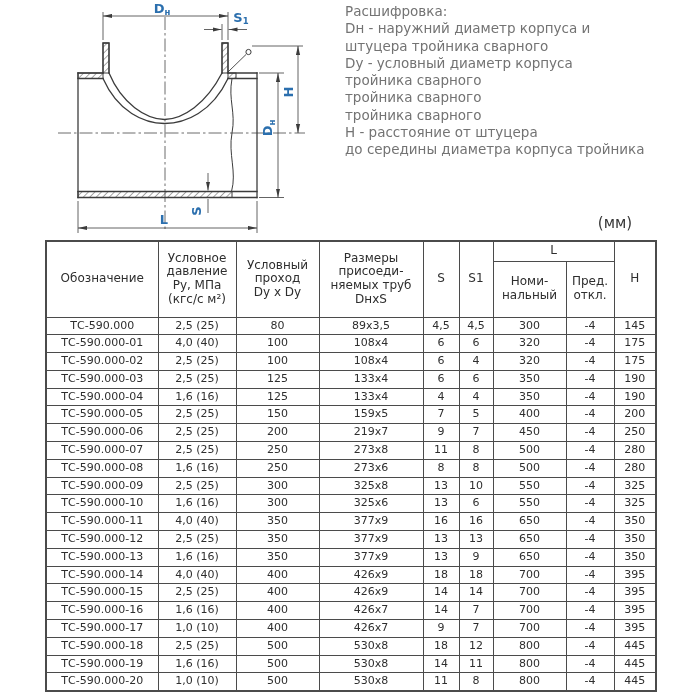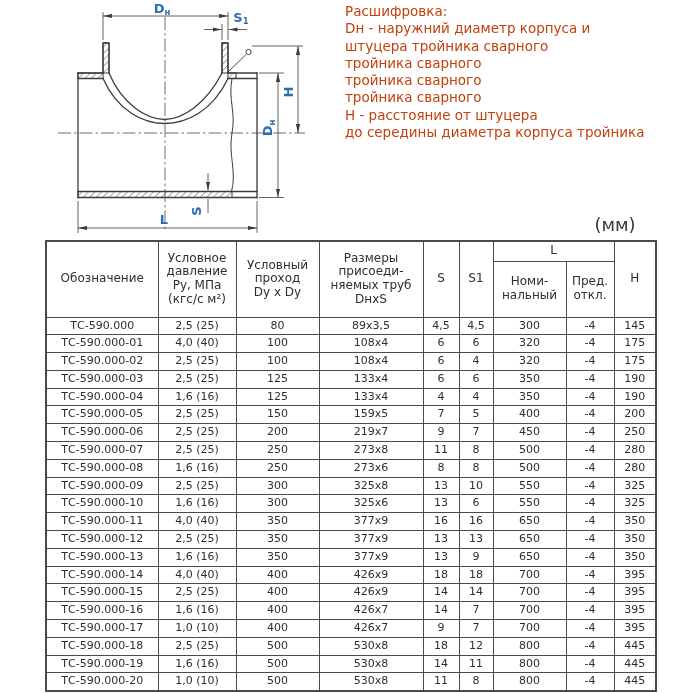--- a/index.html
+++ b/index.html
@@ -12,25 +12,25 @@
   
   .diagram{position:absolute;left:0;top:0;}
   .diagram text{
     font-family:"DejaVu Sans","Liberation Sans",sans-serif;
     font-size:13px;font-weight:bold;
   }
   .diagram .sub{font-size:8.5px;}
   
   .legend{
     position:absolute;left:345px;top:3px;width:352px;
-    font-size:13.5px;line-height:17.3px;color:#c2410c;font-weight:500;
+    font-size:13.5px;line-height:17.3px;color:#737373;font-weight:500;
   }
   .units-note{
     position:absolute;left:580px;top:214px;width:70px;text-align:center;
-    font-size:18px;color:#383838;font-weight:500;
+    font-size:15px;color:#383838;font-weight:500;
   }
   
   .spec-table{
     position:absolute;left:45px;top:240px;width:610px;
     border-collapse:collapse;table-layout:fixed;
     border:2px solid #4b4b4b;color:#2e2e2e;
   }
   .spec-table th,.spec-table td{
     border:1px solid #4b4b4b;text-align:center;vertical-align:middle;padding:0;
   }
@@ -107,20 +107,21 @@
   <text x="272" y="128" text-anchor="middle" transform="rotate(-90 272 128)" fill="#2b6fae"><tspan>D</tspan><tspan class="sub" dy="2.5">н</tspan></text>
   <text x="201" y="211" text-anchor="middle" transform="rotate(-90 201 211)" fill="#2b6fae">S</text>
   <text x="164" y="224" text-anchor="middle" fill="#2b6fae">L</text>
 </svg>
 
 <div class="legend">
 
 <div class="legend-line">Расшифровка:</div>
     <div class="legend-line">Dн - наружний диаметр корпуса и</div>
     <div class="legend-line">штуцера тройника сварного</div>
+    <div class="legend-line">Dу - условный диаметр корпуса</div>
     <div class="legend-line">тройника сварного</div>
     <div class="legend-line">тройника сварного</div>
     <div class="legend-line">тройника сварного</div>
     <div class="legend-line">H - расстояние от штуцера</div>
     <div class="legend-line">до середины диаметра корпуса тройника</div>
   </div>
 
 <div class="units-note">(мм)</div>
 
 <table class="spec-table">

